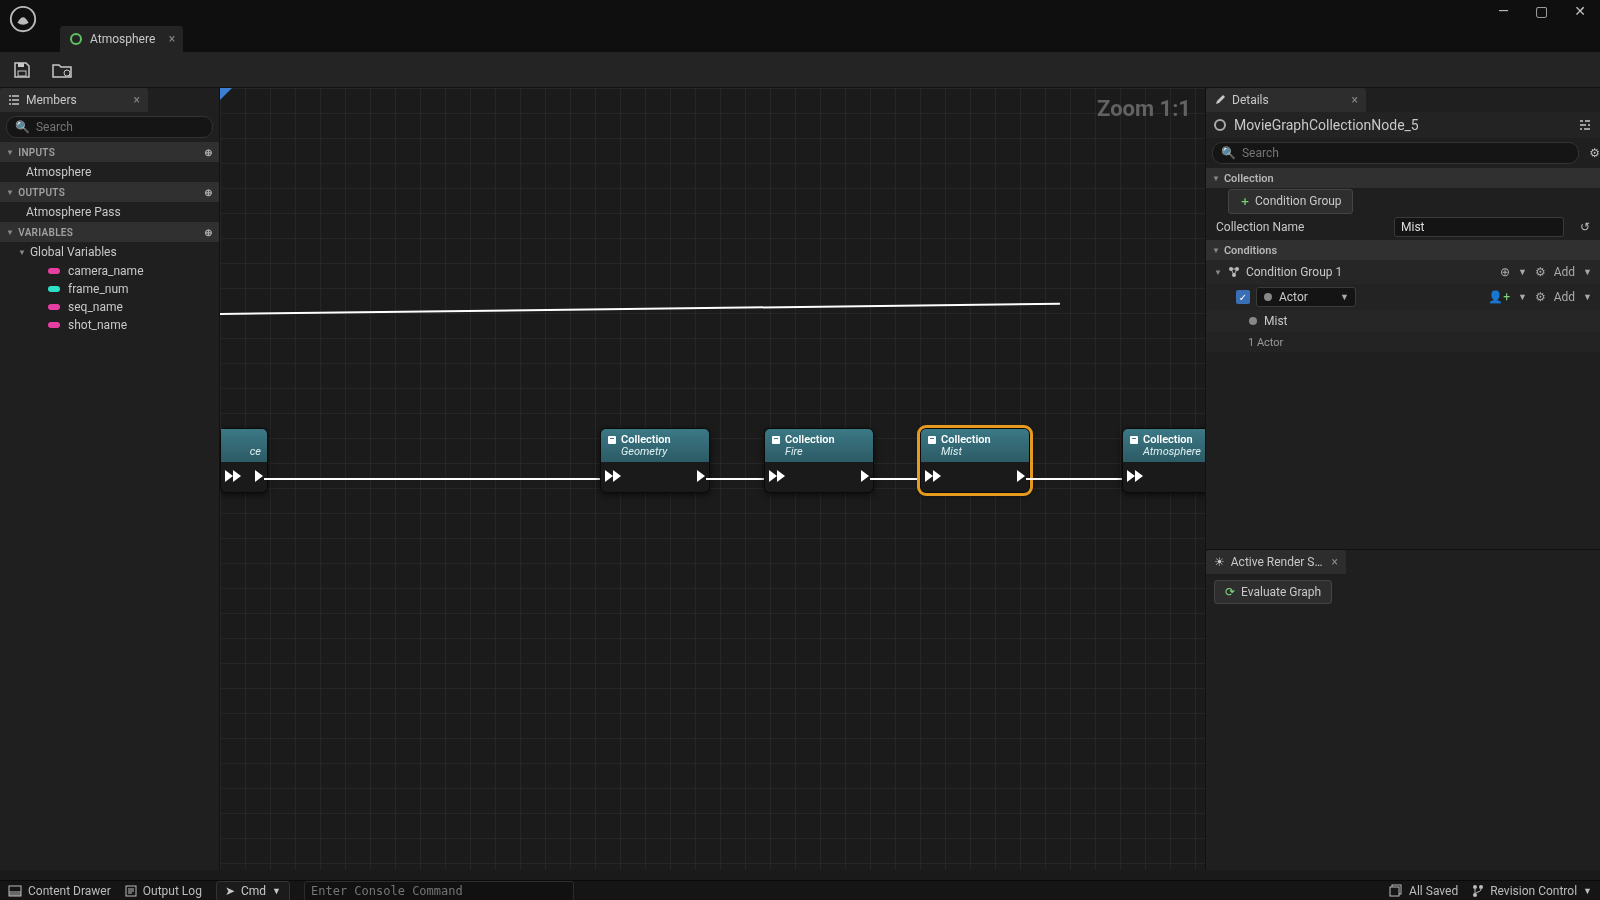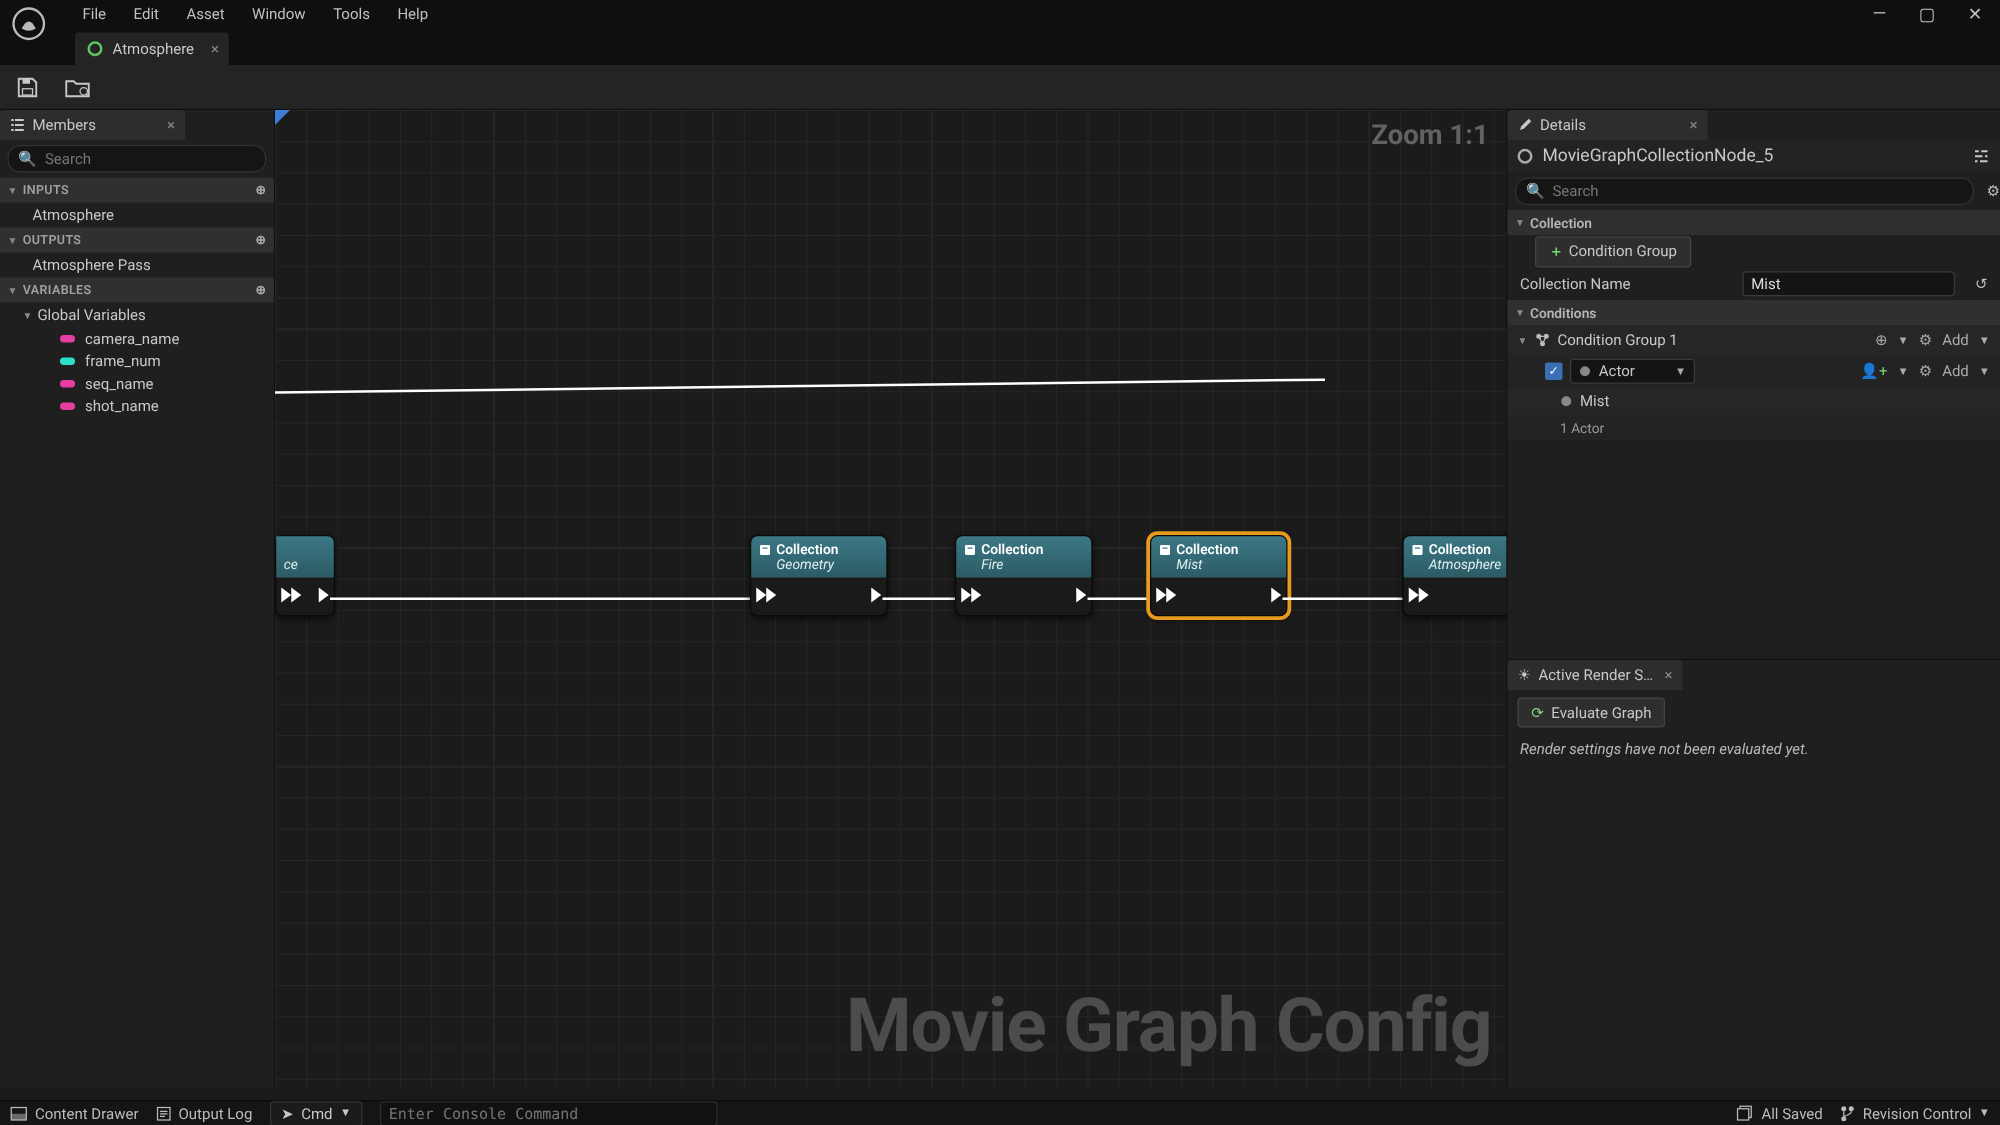--- a/index.html
+++ b/index.html
@@ -108,28 +108,20 @@
 </head>
 <body>
 
 <div class="titlebar">
   <span class="logo">
     <svg viewBox="0 0 32 32" width="30" height="30">
         <circle cx="16" cy="16" r="13" fill="none" stroke="#bbb" stroke-width="2"></circle>
         <path d="M10 20 Q16 8 22 20 Q16 24 10 20" fill="#bbb"></path>
       </svg>
   </span>
-  <div class="menu">
-    <span>File</span>
-    <span>Edit</span>
-    <span>Asset</span>
-    <span>Window</span>
-    <span>Tools</span>
-    <span>Help</span>
-  </div>
   <div class="win-ctrls">
     <span>—</span>
     <span>▢</span>
     <span>✕</span>
   </div>
 </div>
 
 <div class="asset-tabs">
   <div class="asset-tab">
     <span class="dotcircle"></span>
@@ -209,26 +201,25 @@
           <span class="pill" style="background:#e83ea1"></span>
           <span>shot_name</span>
         </div>
       </div>
   </div>
 
   <div class="graph-area">
     <div class="grid"></div>
     <div class="corner"></div>
     <div class="zoom-lbl">Zoom 1:1</div>
-    <div class="watermark">Movie Graph Config</div>
 
     <div class="edge" style="top:225px; left:0; width:840px; transform:rotate(-0.7deg); transform-origin:left;"></div>
     <div id="nodes">
         <div class="node" style="left: 0px; top: 340px; width: 48px;">
-          <div class="node-head" style="border-radius:0 5px 0 0;">
+          <div class="node-head" style="border-radius:0 5px 0 0;align-items:flex-end;">
             <div class="t1">&nbsp;</div>
             <div class="t2" style="margin-left:0;">ce</div>
           </div>
           <div class="node-body">
       <div class="pin left">
               <span class="tri-r"></span>
               <span class="tri-r" style="border-left-color:#fff;margin-left:-2px;"></span>
             </div>
       <div class="pin right">
               <span class="tri-r"></span>
@@ -410,21 +401,20 @@
     <div class="r-section render-panel">
       <div class="panel-tab" style="width:140px;">
         <span>☀</span>
         <span>Active Render S…</span>
         <span class="close">×</span>
       </div>
       <div class="eval-btn">
         <span class="ico">⟳</span>
         <span>Evaluate Graph</span>
       </div>
-      <div class="render-msg">Render settings have not been evaluated yet.</div>
       <div style="height:260px;"></div>
     </div>
   </div>
 </div>
 
 <div class="statusbar">
   <div class="sb-item">
     <span>
         <svg width="14" height="12" viewBox="0 0 14 12">
           <rect x="1" y="1" width="12" height="10" fill="none" stroke="#bbb"></rect>

